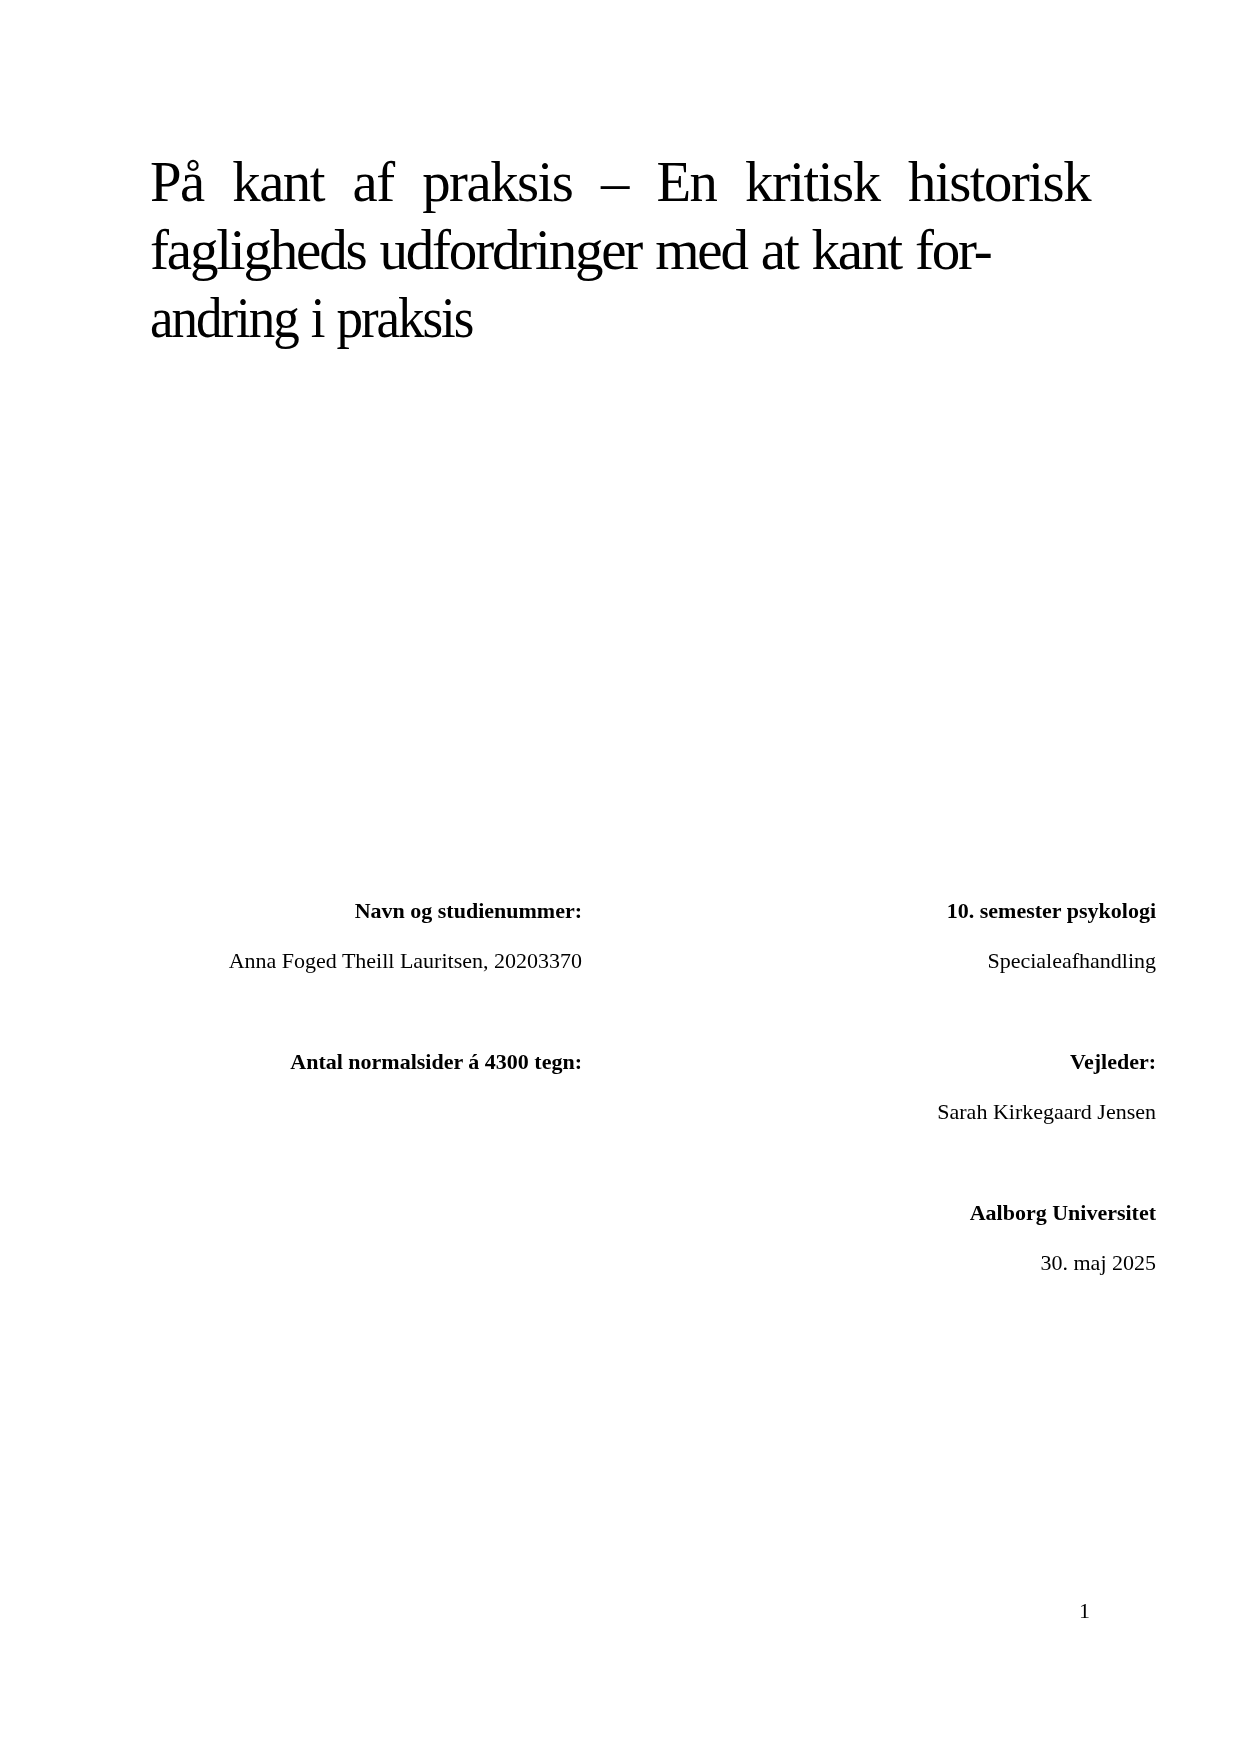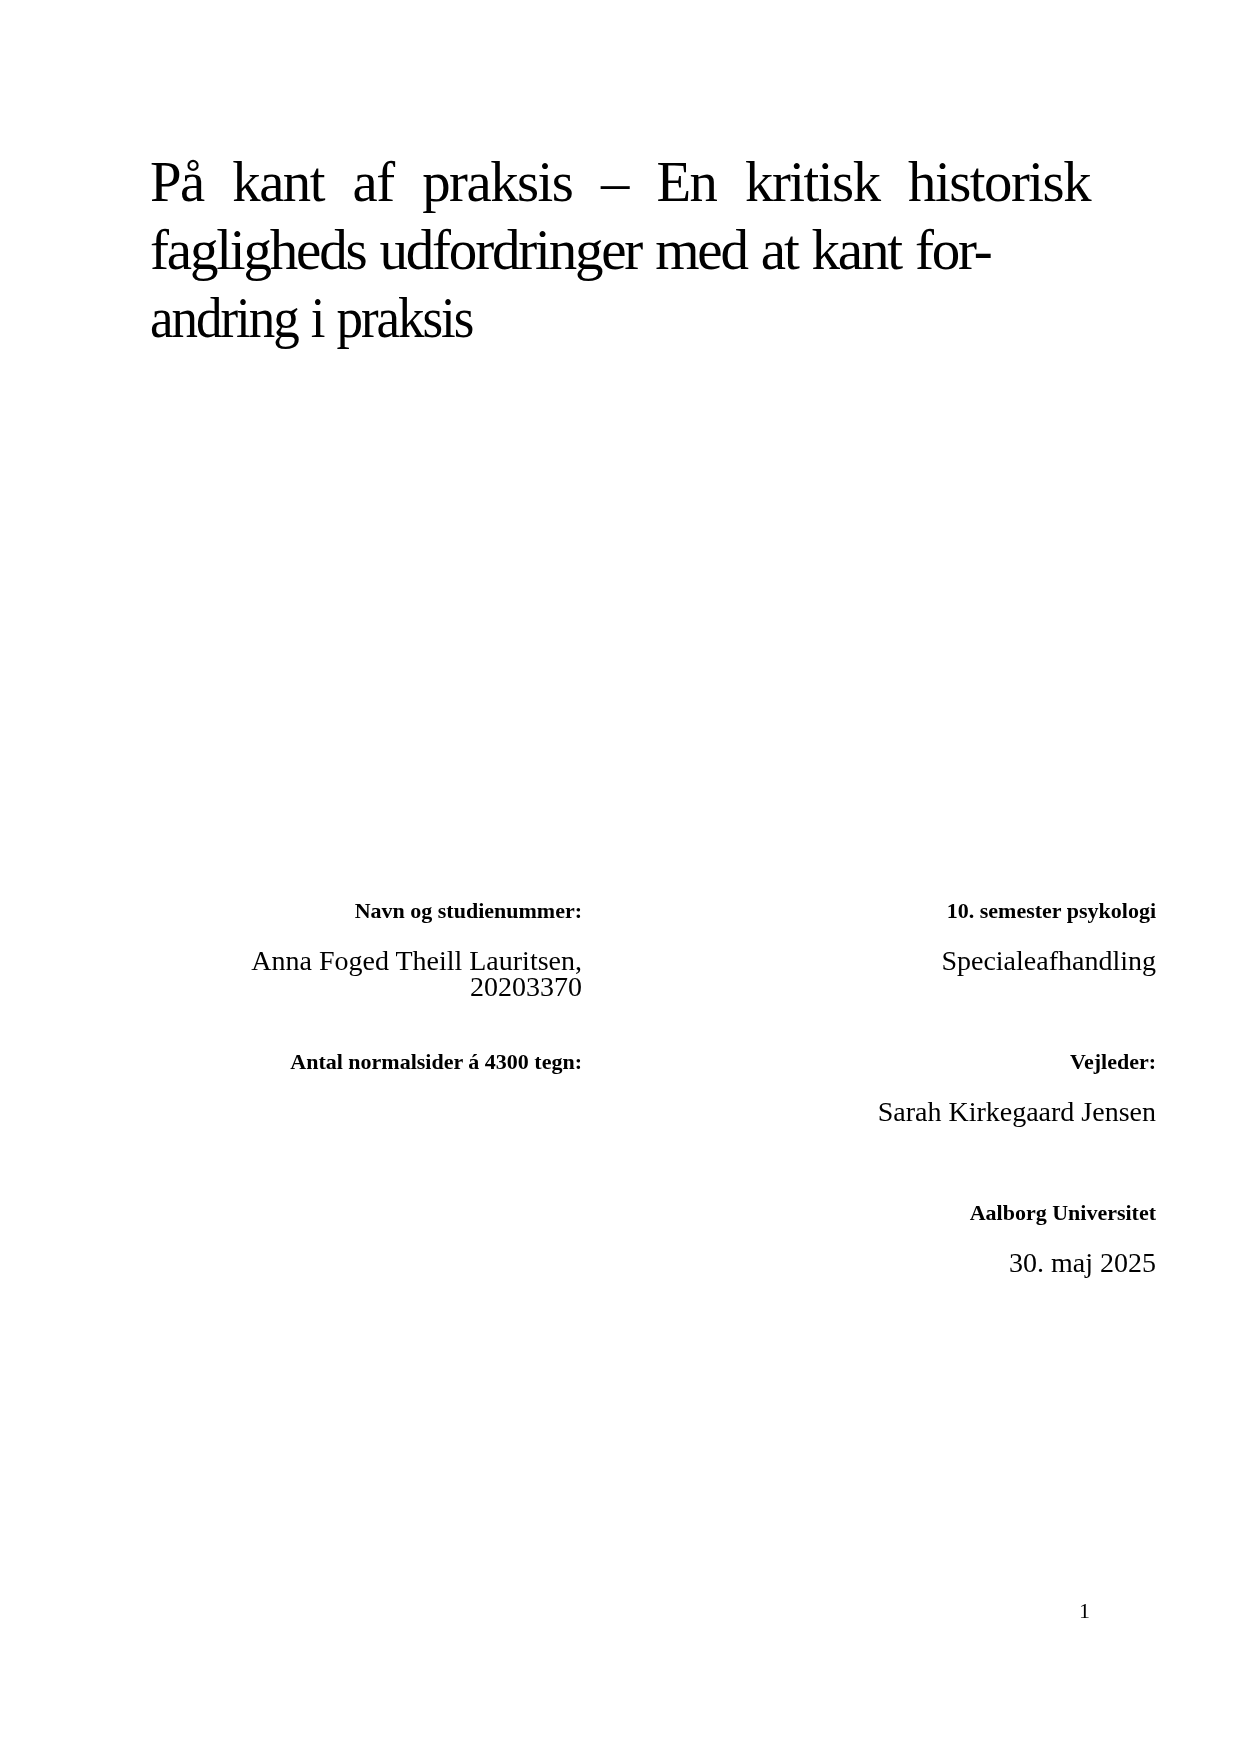--- a/index.html
+++ b/index.html
@@ -61,21 +61,21 @@
       height: 151px;
     }
     .info-label {
       font-weight: bold;
       font-size: 22px;
       line-height: 26px;
       margin: 0;
       height: 50px;
     }
     .info-value {
-      font-size: 28px;
+      font-size: 22px;
       line-height: 26px;
       margin: 0;
     }
     .page-number {
       position: absolute;
       left: 1070px;
       top: 1598px;
       font-size: 22px;
       line-height: 26px;
       width: 20px;

